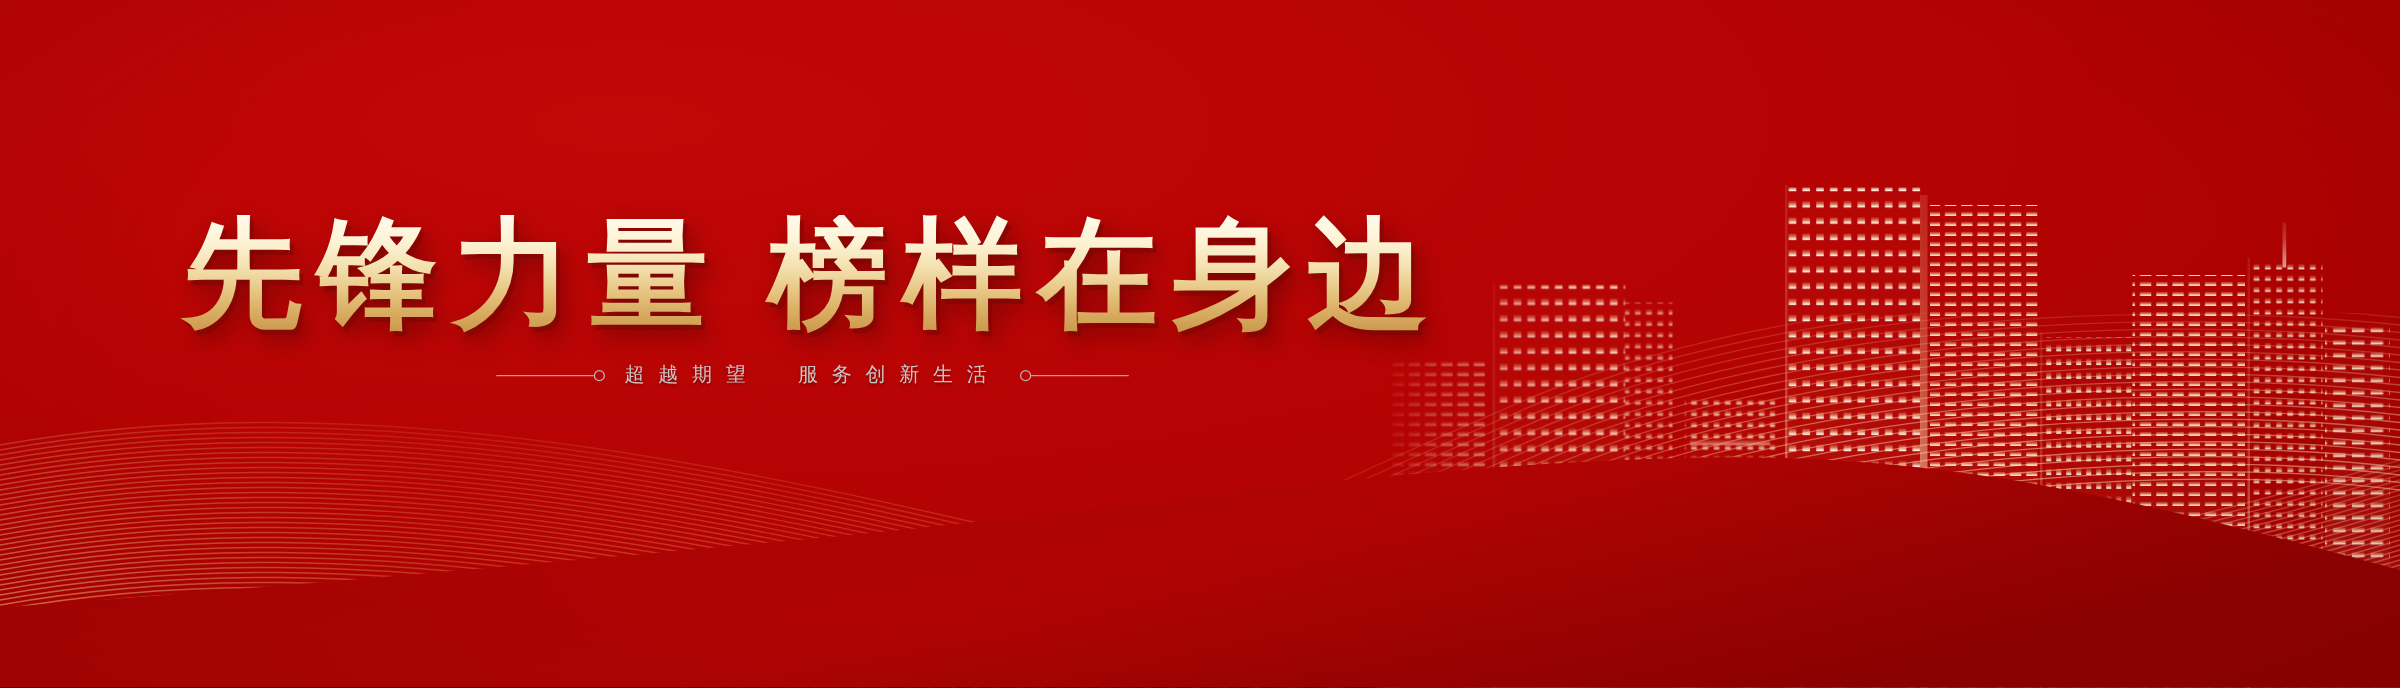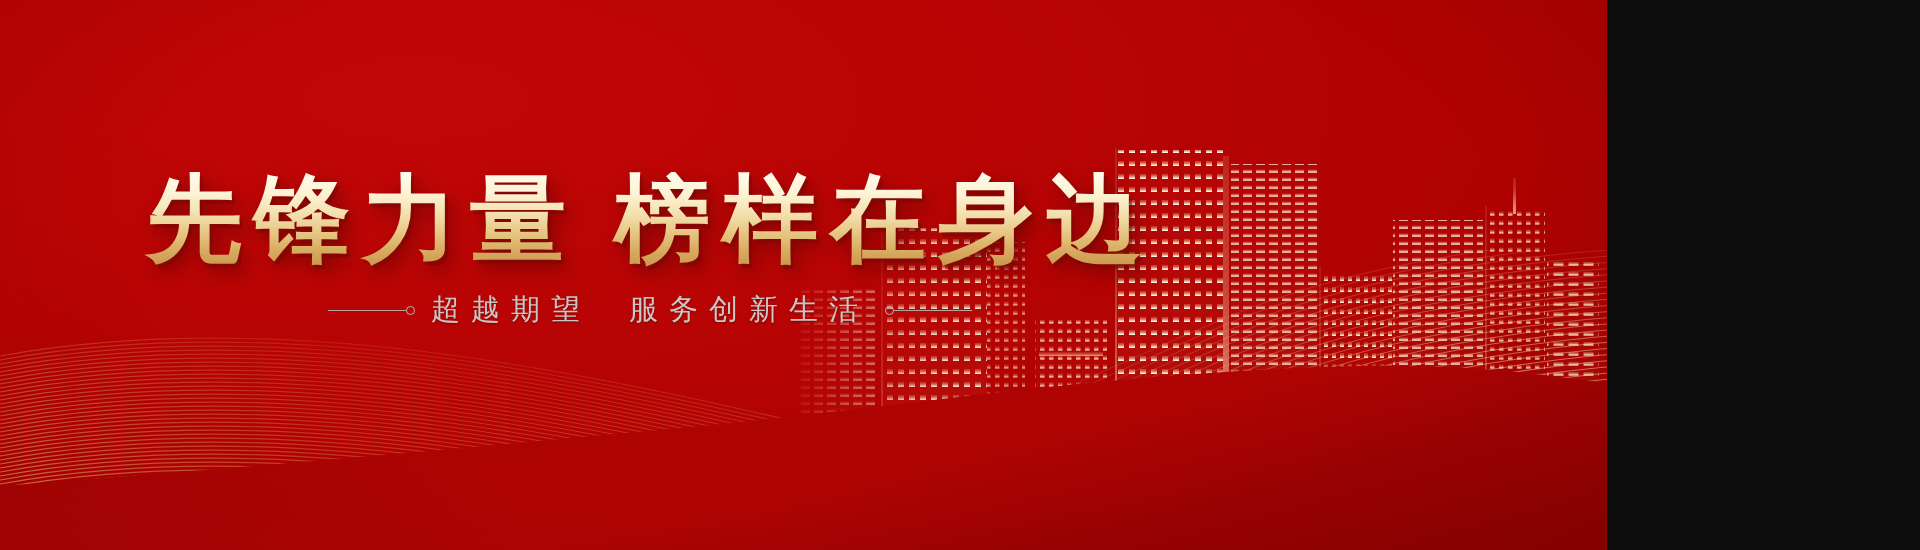--- a/index.html
+++ b/index.html
@@ -2,21 +2,21 @@
 <html><head>
 <meta charset="utf-8">
 <style>
   html, body {
     margin: 0;
     padding: 0;
     background: #0c0c0c;
   }
   #banner {
     position: relative;
-    width: 1607px;
+    width: 1920px;
     height: 550px;
     overflow: hidden;
     font-family: "Liberation Sans", "DejaVu Sans", sans-serif;
     background: #b70404;
   }
 
   
   .bg-base {
     position: absolute;
     inset: 0;
@@ -116,21 +116,21 @@
   }
   .deco-dot {
     width: 9px;
     height: 9px;
     border-radius: 50%;
     border: 1.6px solid #b9b6b4;
     box-sizing: border-box;
     background: transparent;
   }
   .sub-title {
-    font-size: 29px;
+    font-size: 16px;
     letter-spacing: 11px;
     color: #c9c7c5;
     white-space: pre;
     font-weight: 400;
     text-shadow: 0 1px 2px rgba(80,0,0,.5);
     font-family: "Liberation Sans", "DejaVu Sans", sans-serif;
   }
 </style>
 </head>
 <body>

